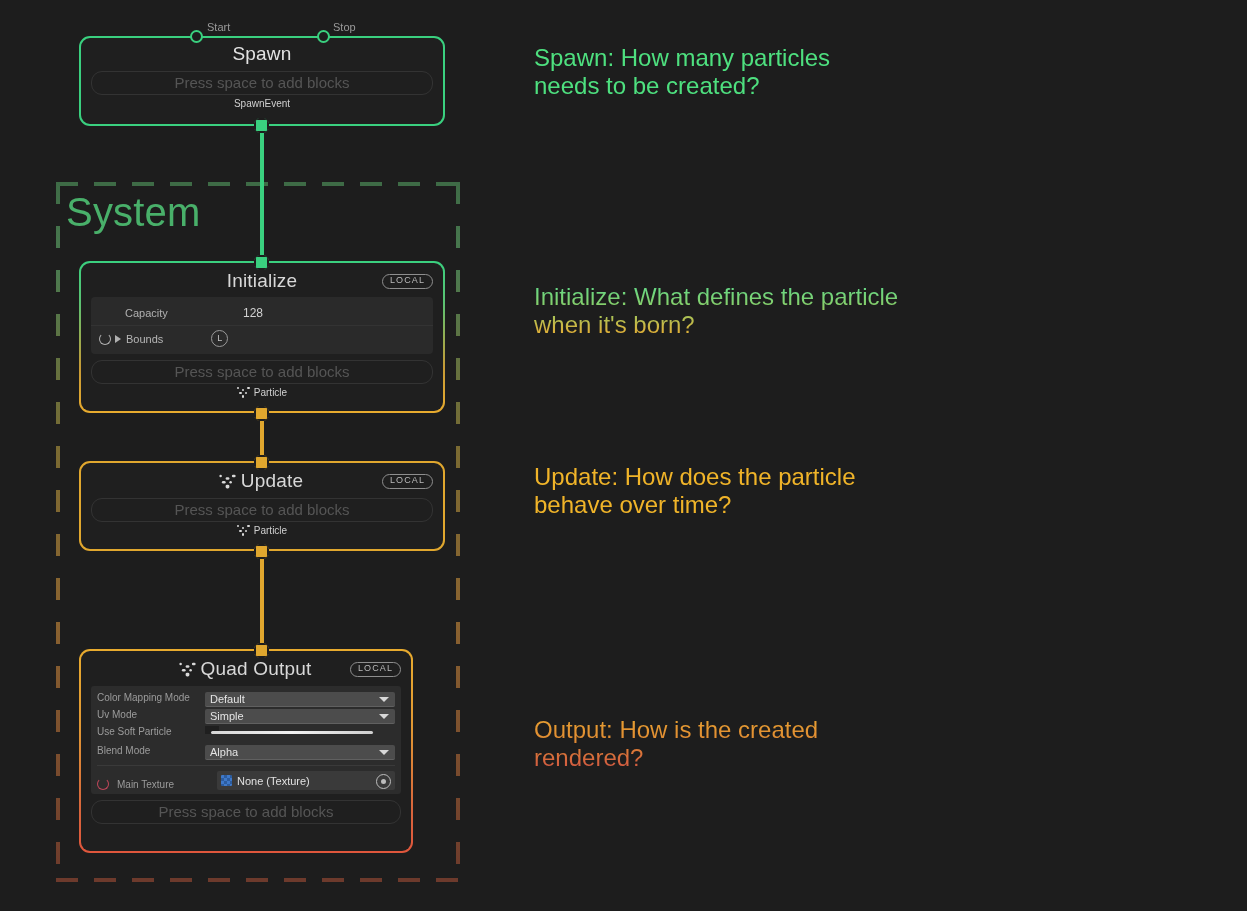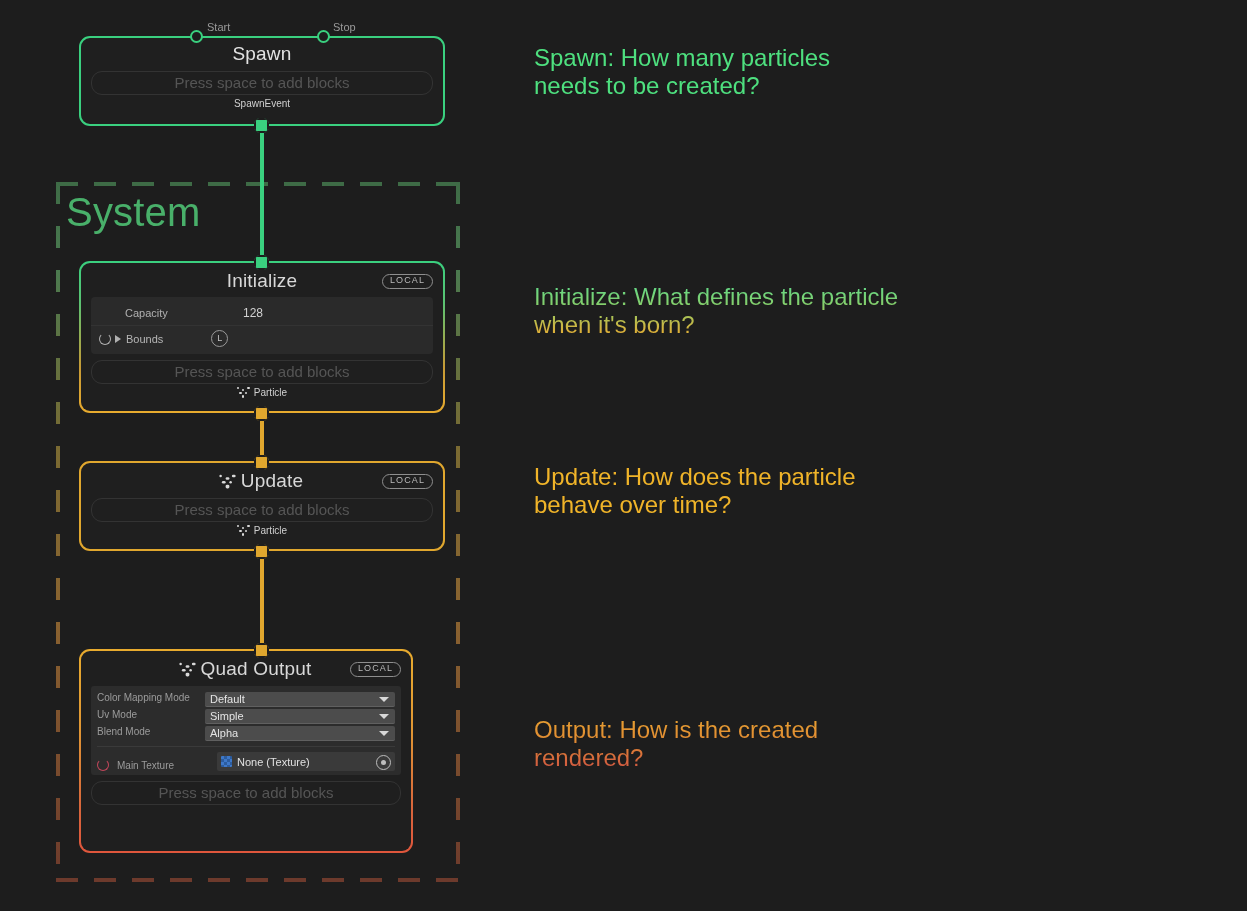--- a/index.html
+++ b/index.html
@@ -348,20 +348,27 @@
       </div>
 
       <div class="out-row">
         <span class="out-label">Uv Mode</span>
         <span class="dd">
           <span>Simple</span>
           <span class="caret"></span>
         </span>
       </div>
 
+      <div class="out-row soft-row">
+        <span class="out-label">Use Soft Particle</span>
+        <span class="soft-widget">
+          <span class="sw-blk"></span>
+          <span class="sw-bar"></span>
+        </span>
+      </div>
 
       <div class="out-row">
         <span class="out-label">Blend Mode</span>
         <span class="dd">
           <span>Alpha</span>
           <span class="caret"></span>
         </span>
       </div>
 
       <div class="out-sep"></div>

